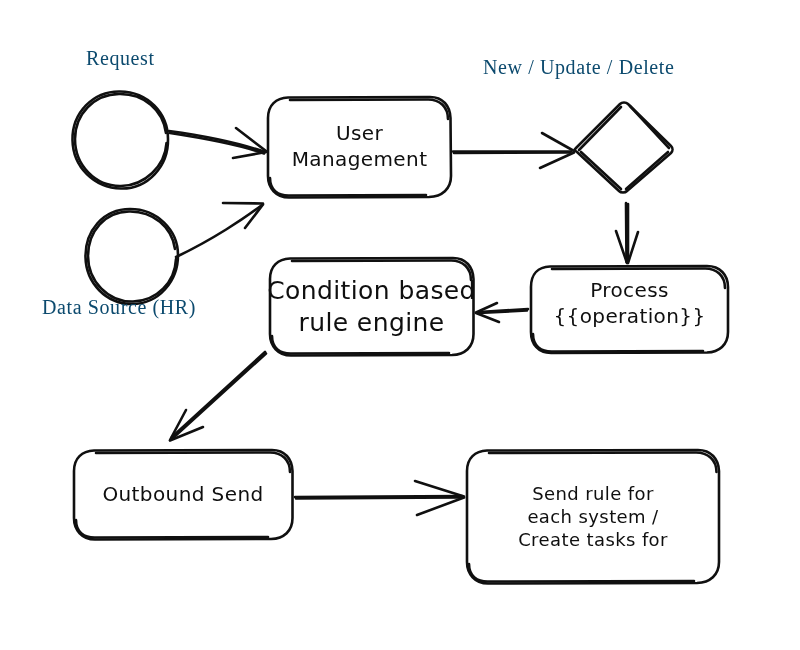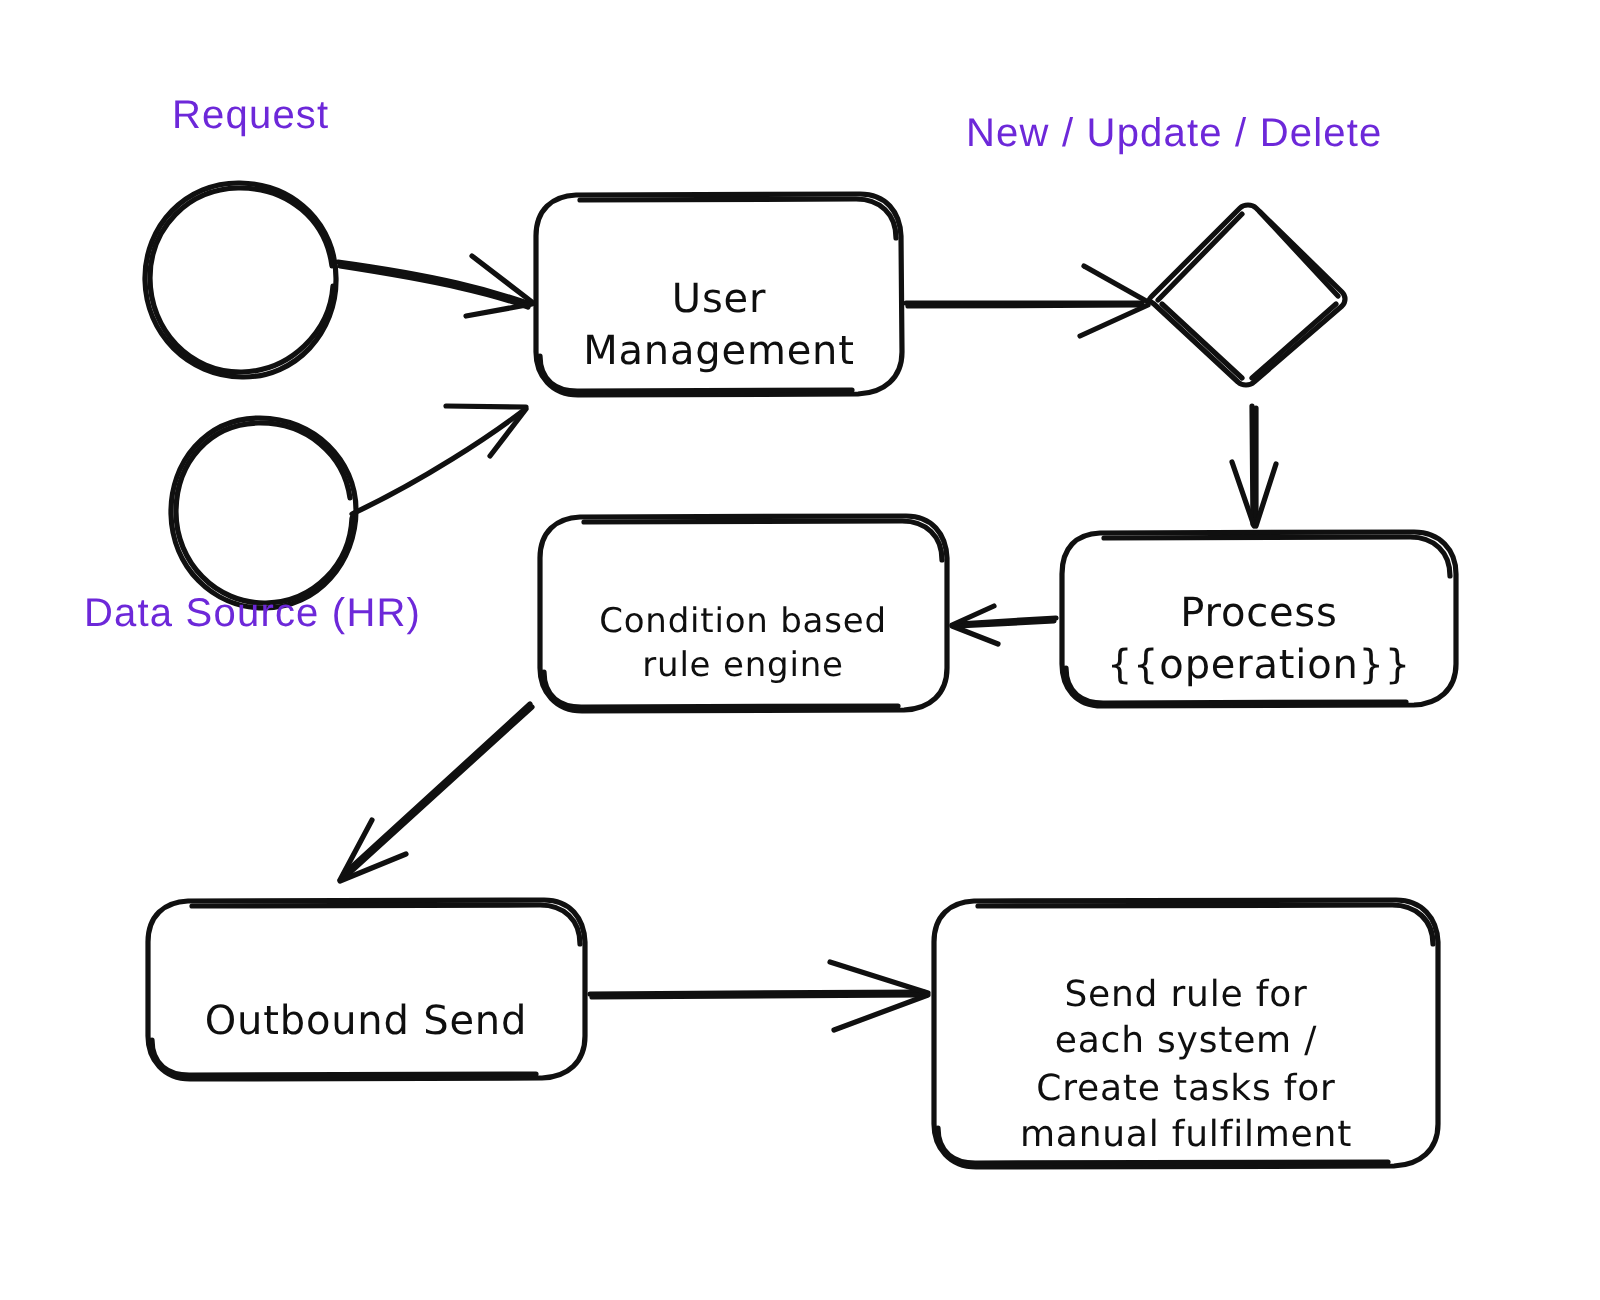--- a/index.html
+++ b/index.html
@@ -26,36 +26,35 @@
     position: absolute;
     display: flex;
     flex-direction: column;
     align-items: center;
     justify-content: center;
     text-align: center;
     color: #0f0f0f;
     font-family: "DejaVu Sans", sans-serif;
     letter-spacing: 0.4px;
     pointer-events: none;
-    margin-top: 16px;
   }
   .node-label span {
     display: block;
     line-height: 1.28;
     white-space: nowrap;
   }
   .free-label {
     position: absolute;
-    color: #6d28d9;
-    font-family: Liberation Sans, sans-serif;
+    color: #0c4a6e;
+    font-family: Liberation Serif, serif;
     letter-spacing: 0.6px;
     white-space: nowrap;
   }
   .t20 { font-size: 20px; }
-  .t19 { font-size: 17px; }
+  .t19 { font-size: 25px; }
   .t18 { font-size: 18px; }
 </style>
 </head>
 <body>
 
 <div id="canvas-root">
 
   <svg id="diagram-svg" viewBox="0 0 800 650">
     <g fill="none" stroke="#101010" stroke-width="2.6" stroke-linecap="round" stroke-linejoin="round">
 
@@ -242,16 +241,15 @@
   </div>
 
   <div class="node-label" style="left:74px; top:450px; width:218px; height:89px;">
     <span class="t20">Outbound Send</span>
   </div>
 
   <div class="node-label" style="left:467px; top:450px; width:252px; height:133px;">
     <span class="t18">Send rule for</span>
     <span class="t18">each system /</span>
     <span class="t18">Create tasks for</span>
-    <span class="t18">manual fulfilment</span>
   </div>
 
 </div>
 
 </body></html>

